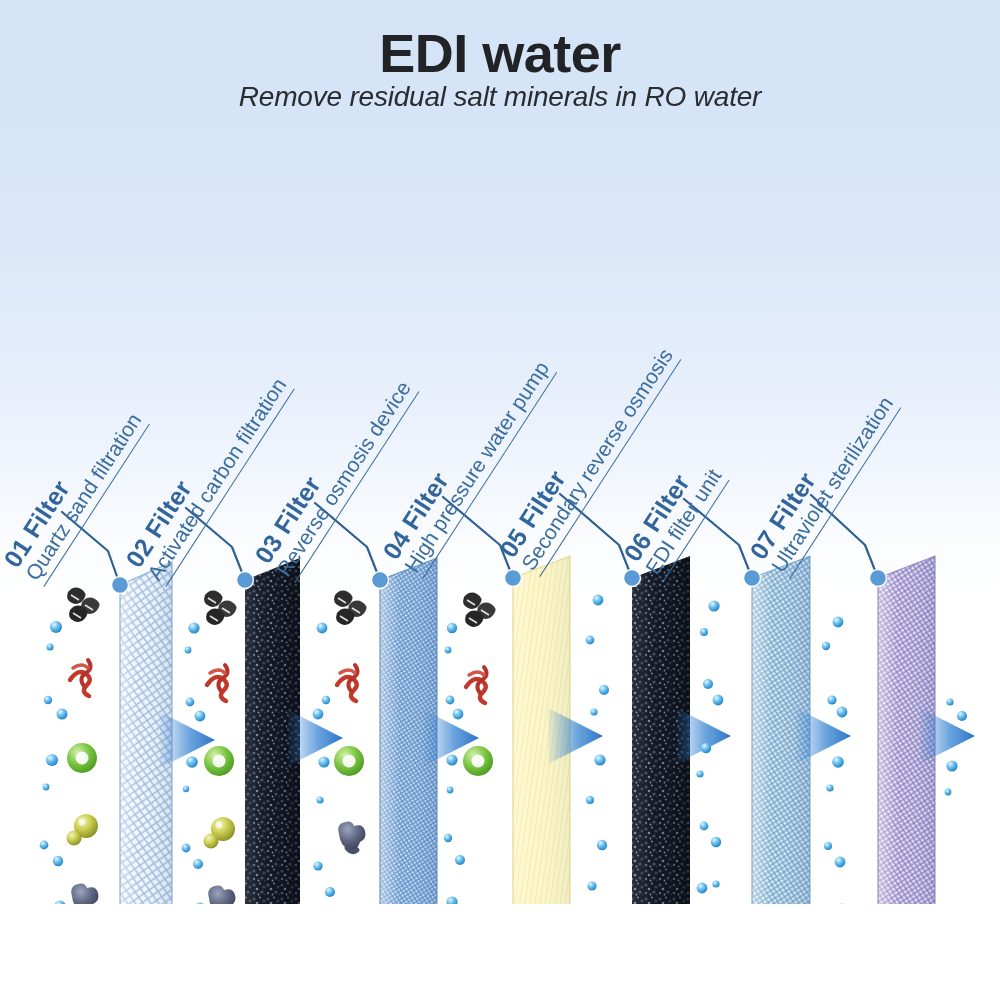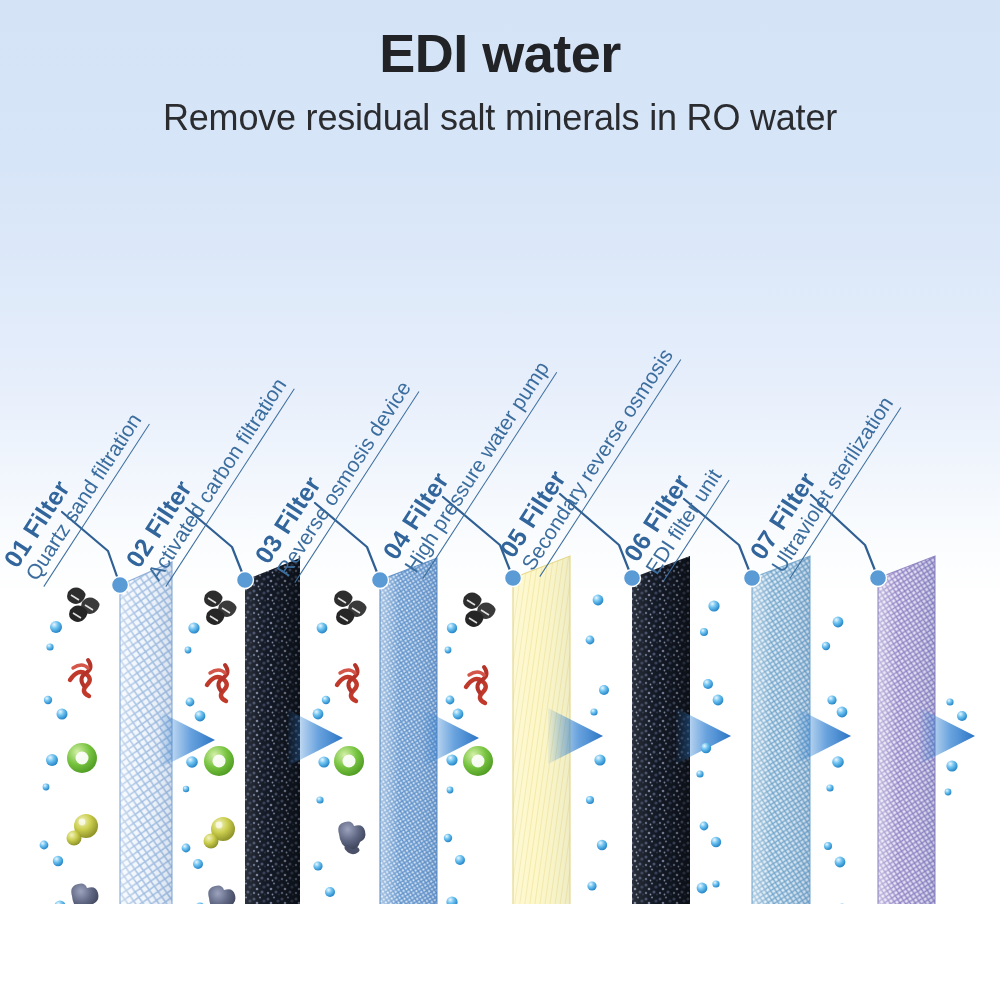--- a/index.html
+++ b/index.html
@@ -30,22 +30,22 @@
     font-size:54px;font-weight:bold;color:#212326;
     letter-spacing:-0.5px;line-height:1.02;
     margin-top:26px;
   }
   .title-l2{
     font-size:54px;font-weight:bold;color:#212326;
     letter-spacing:-0.5px;line-height:1.04;
     margin-top:4px;
   }
   .subtitle{
-    font-size:36px;font-weight:normal;color:#2a2c2f;
-    letter-spacing:-0.2px;margin-top:16px;
+    font-size:28px;font-weight:normal;color:#2a2c2f;
+    letter-spacing:-0.2px;margin-top:0;font-style:italic;
   }
 
   
   .callout{
     position:absolute;
     transform-origin:0 100%;
     white-space:nowrap;
     pointer-events:none;
   }
   .callout .num{

